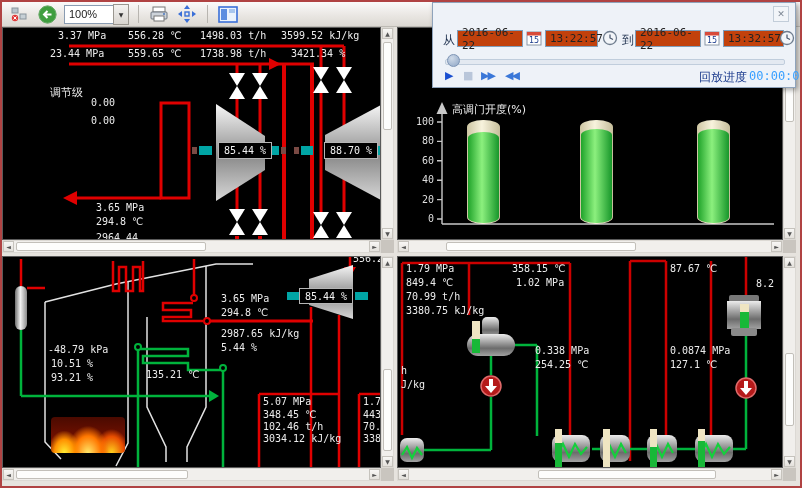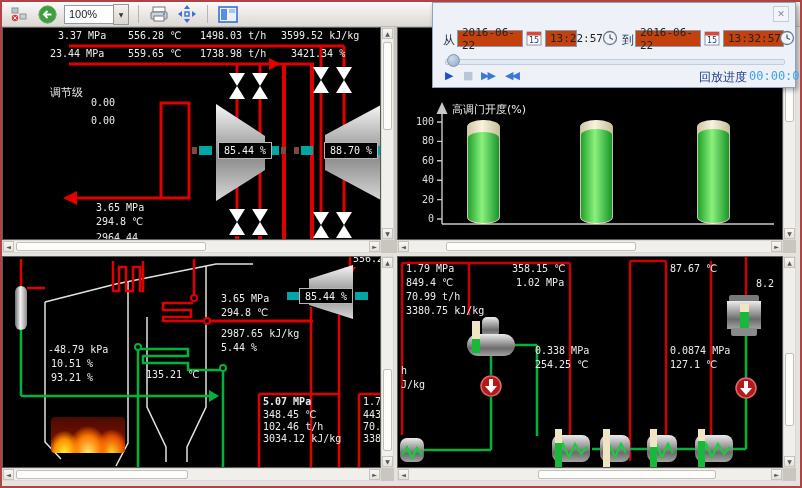--- a/index.html
+++ b/index.html
@@ -91,21 +91,21 @@
     <span class="tsep"></span>
     <span class="tbtn">
       <svg width="20" height="17">
             <rect x="1" y="1" width="18" height="15" fill="#eaf2fc" stroke="#3a6fd8" stroke-width="1.6"></rect>
             <rect x="3" y="3" width="6" height="11" fill="#5b8de0"></rect>
             <rect x="11" y="3" width="6" height="4" fill="#a8c6ee"></rect>
           </svg>
     </span>
   </div>
 
-  <div class="panel" style="left:0;top:25px;width:392px;height:226px;padding-left:28px;">
+  <div class="panel" style="left:0;top:25px;width:392px;height:226px;">
     <div class="pcontent" style="width:379px;height:213px;">
       <svg width="379" height="213" style="position:absolute;left:0;top:0;">
         <defs>
           <linearGradient id="tg1" x1="0" y1="0" x2="0" y2="1">
             <stop offset="0" stop-color="#f6f6f6"></stop>
                 <stop offset=".55" stop-color="#8d8d8d"></stop>
                 <stop offset="1" stop-color="#d8d8d8"></stop>
           </linearGradient>
           <g id="valve1">
                 <polygon points="-8,-13 8,-13 0,0" fill="#fff"></polygon>
@@ -267,21 +267,21 @@
       <span class="t" style="left:45px;top:87px;">-48.79 kPa</span>
       <span class="t" style="left:48px;top:101px;">10.51 %</span>
       <span class="t" style="left:48px;top:115px;">93.21 %</span>
       <span class="t" style="left:143px;top:112px;">135.21 ℃</span>
       <span class="t" style="left:218px;top:36px;">3.65 MPa</span>
       <span class="t" style="left:218px;top:50px;">294.8 ℃</span>
       <span class="t" style="left:218px;top:71px;">2987.65 kJ/kg</span>
       <span class="t" style="left:218px;top:85px;">5.44 %</span>
       <span class="vlabel" style="left:296px;top:31px;width:52px;height:14px;">85.44 %</span>
       <span class="t" style="left:350px;top:-4px;">556.2</span>
-      <span class="t" style="left:260px;top:139px;font-weight:bold;">5.07 MPa</span>
+      <span class="t" style="left:260px;top:139px;">5.07 MPa</span>
       <span class="t" style="left:260px;top:152px;">348.45 ℃</span>
       <span class="t" style="left:260px;top:164px;">102.46 t/h</span>
       <span class="t" style="left:260px;top:176px;">3034.12 kJ/kg</span>
       <span class="t" style="left:360px;top:139px;">1.7</span>
       <span class="t" style="left:360px;top:152px;">443.</span>
       <span class="t" style="left:360px;top:164px;">70.</span>
       <span class="t" style="left:360px;top:176px;">338</span>
     </div>
     <div class="sb" style="left:379px;top:0;width:13px;height:212px;">
       <span class="sba" style="left:0;top:0;">▲</span>
@@ -393,21 +393,21 @@
     <span class="dclose">✕</span>
     <span class="dlabel" style="left:10px;top:29px;">从</span>
     <div class="dfield" style="left:24px;top:27px;width:66px;">2016-06-22</div>
     <span class="dicon" style="left:93px;top:27px;">
       <svg width="16" height="16">
             <rect x="1" y="2" width="14" height="13" fill="#fff" stroke="#8a96a5"></rect>
             <rect x="1" y="2" width="14" height="3.5" fill="#d84a3a"></rect>
             <text x="8" y="13" text-anchor="middle" font-size="8" font-family="DejaVu Sans" fill="#1a3a8c">15</text>
           </svg>
     </span>
-    <div class="dfield" style="left:112px;top:27px;width:32px;">13:22:57</div>
+    <div class="dfield" style="left:112px;top:27px;width:53px;">13:22:57</div>
     <span class="dicon" style="left:169px;top:27px;">
       <svg width="16" height="16">
             <circle cx="8" cy="8" r="6.5" fill="#f2f5f9" stroke="#6e7c8e" stroke-width="1.3"></circle>
             <path d="M8,4.5 V8 L11,9.5" stroke="#44536a" stroke-width="1.2" fill="none"></path>
           </svg>
     </span>
     <span class="dlabel" style="left:189px;top:29px;">到</span>
     <div class="dfield" style="left:202px;top:27px;width:66px;">2016-06-22</div>
     <span class="dicon" style="left:271px;top:27px;">
       <svg width="16" height="16">

